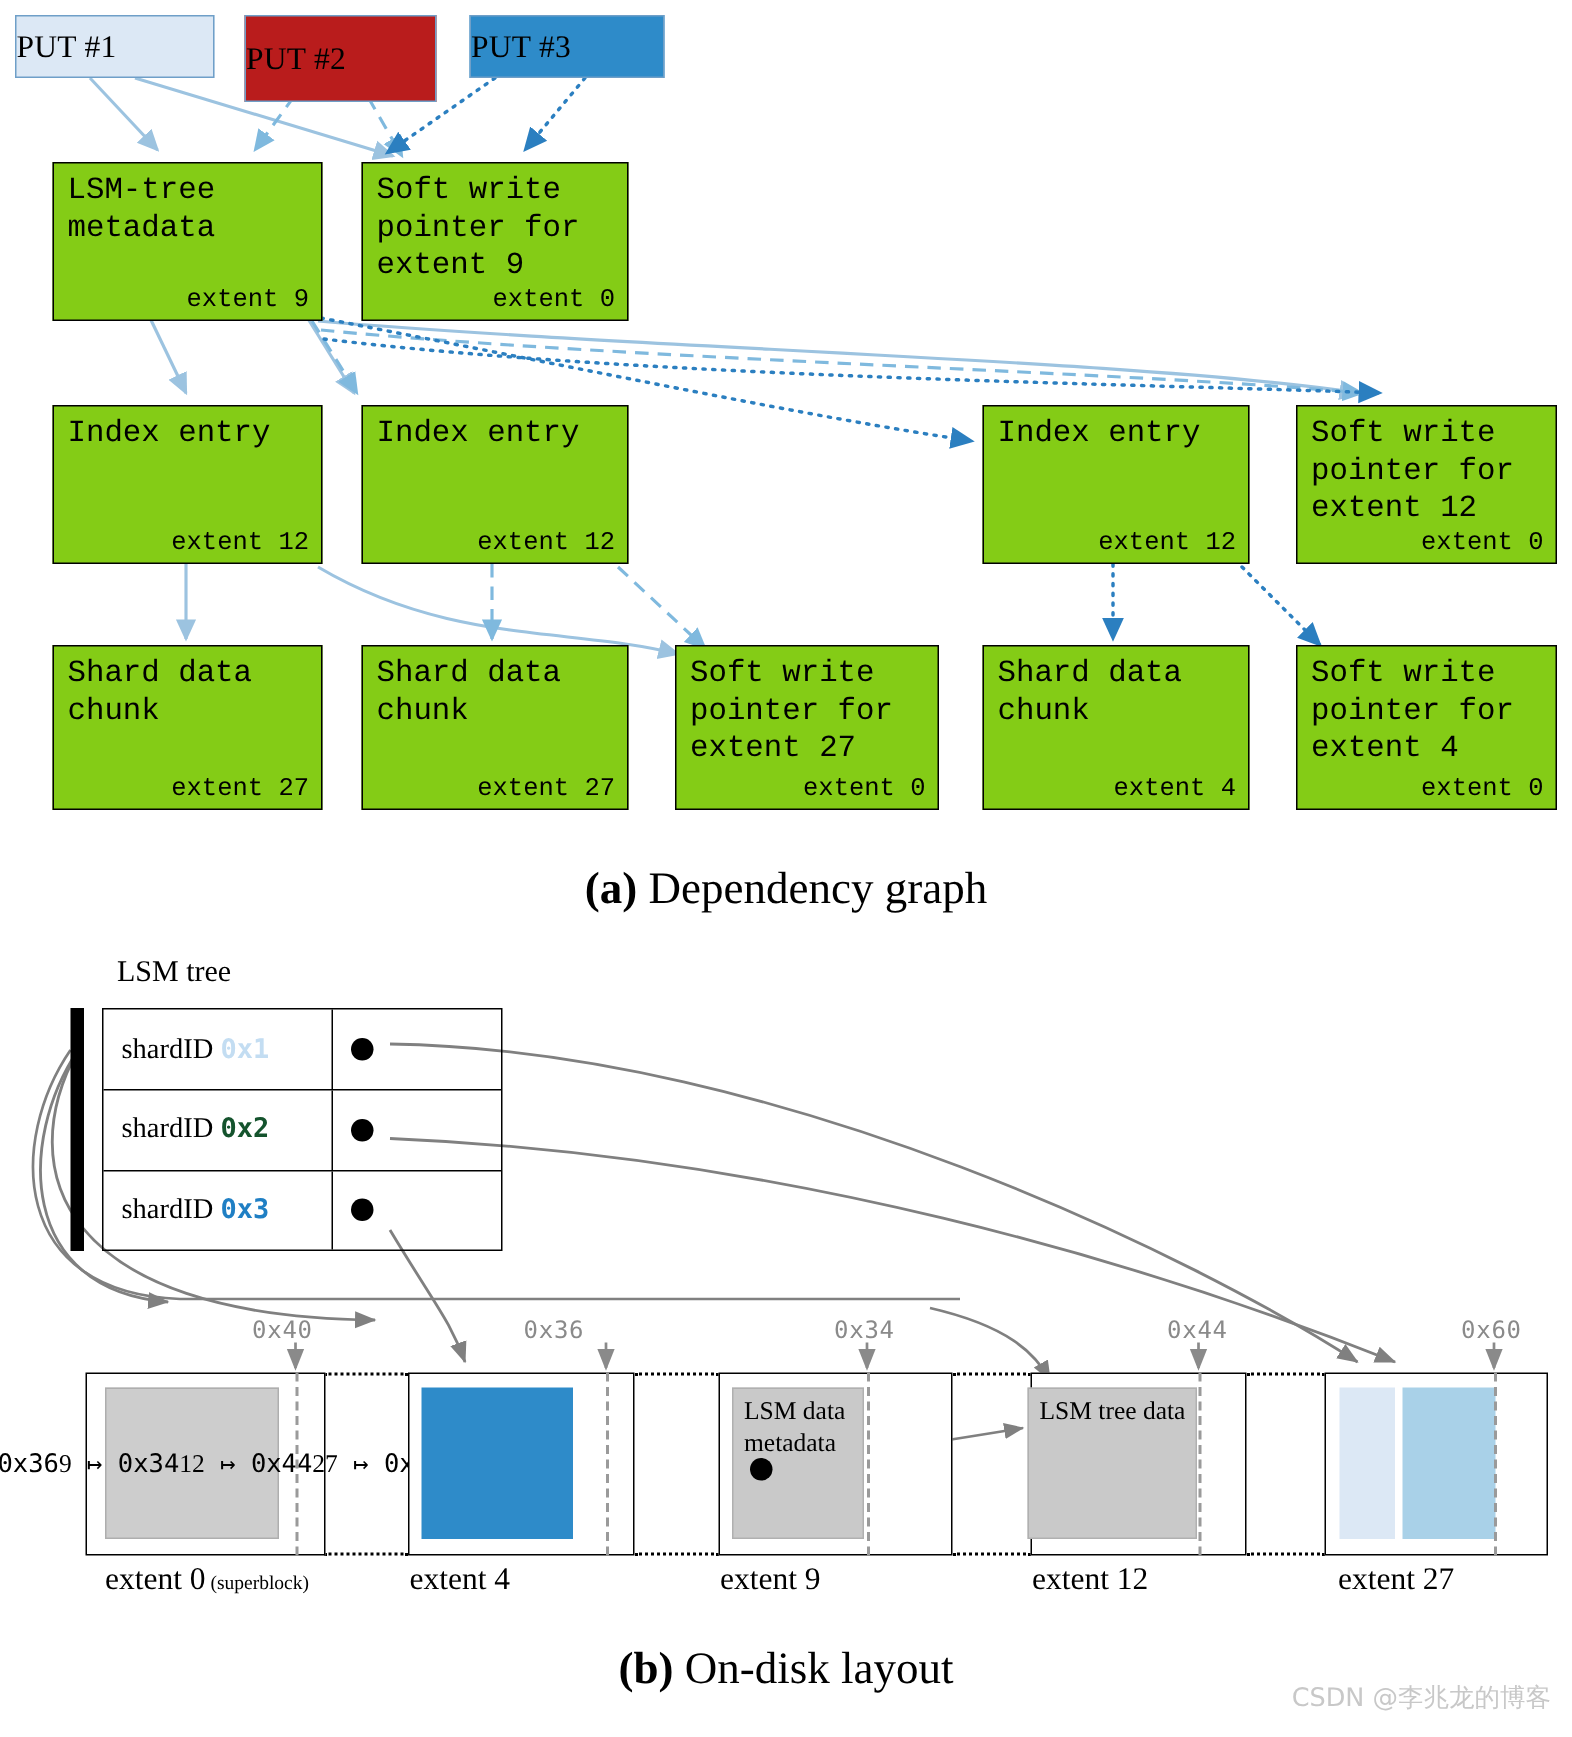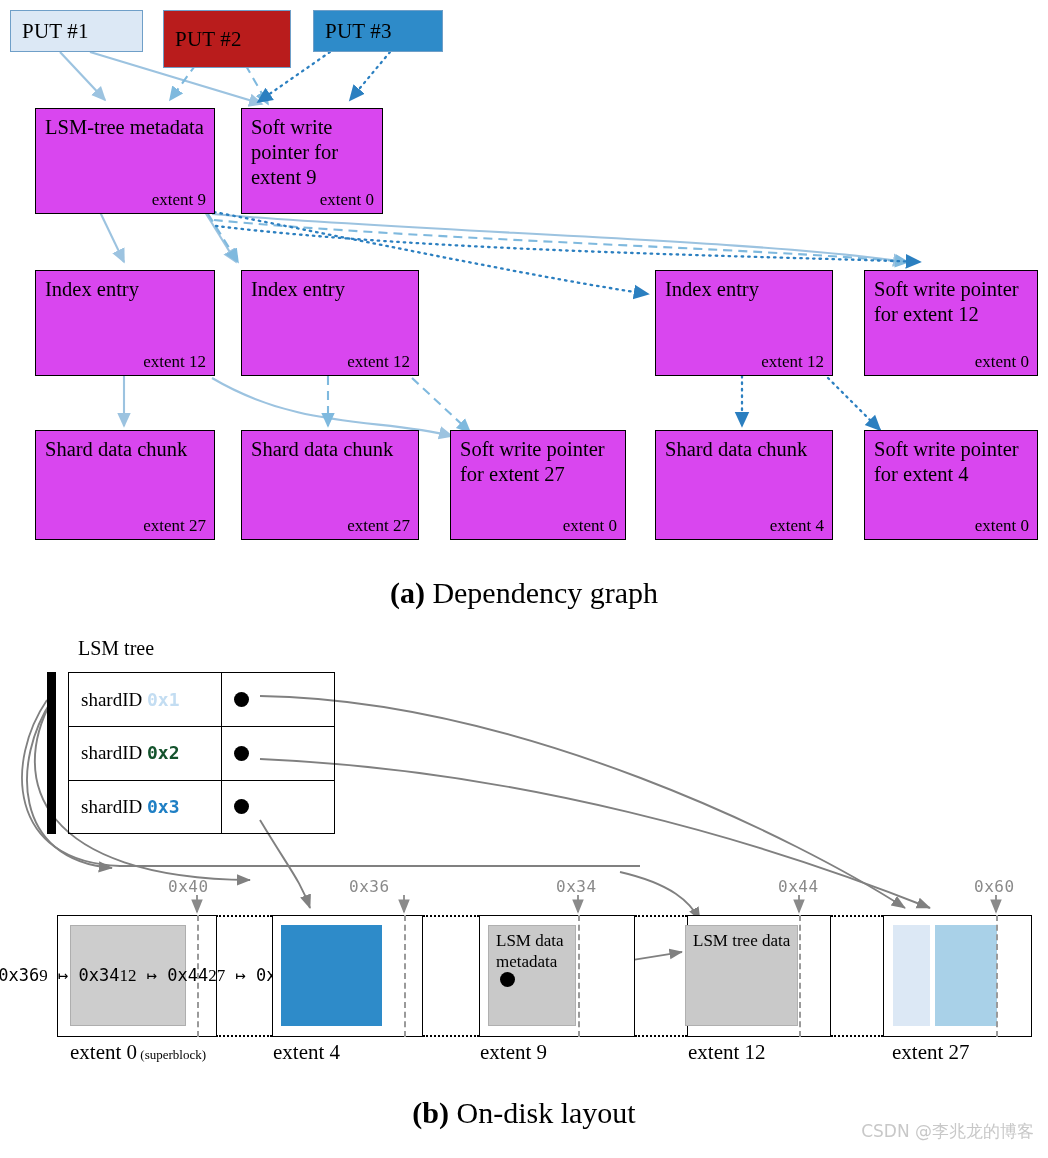--- a/index.html
+++ b/index.html
@@ -8,25 +8,25 @@
        overflow:hidden;}
   #stage{position:absolute;left:0;top:0;width:1048px;height:1158px;}
 
   
   #wires{position:absolute;left:0;top:0;width:1048px;height:1158px;
          pointer-events:none;}
 
   
   .put{position:absolute;border:1px solid #6f9fc8;box-sizing:border-box;
        font-size:21px;line-height:1;display:flex;align-items:center;
-       padding-left:11px;letter-spacing:.2px;}
-
-  
-  .node{position:absolute;border:1.6px solid #000;background:#d946ef;
-        box-sizing:border-box;}
+       letter-spacing:.2px;}
+
+  
+  .node{position:absolute;border:1.6px solid #000;background:#84cc16;
+        box-sizing:border-box;font-family:Liberation Mono, monospace;}
   .node .ttl{position:absolute;left:9px;top:6px;right:6px;
              font-size:20.5px;line-height:25px;}
   .node .ext{position:absolute;right:8px;bottom:3px;font-size:17px;}
 
   
   .caption{position:absolute;width:1048px;text-align:center;
            font-size:30px;line-height:1;}
   .caption b{font-weight:bold;}
 
   
@@ -171,21 +171,21 @@
   </div>
   <div class="put" style="left:313px;top:10px;width:130px;height:42px;background:#2e8bc9;">
     <span>PUT #3</span>
   </div>
 
   <div class="node" style="left:35px;top:108px;width:180px;height:106px;">
     <div class="ttl">LSM-tree metadata</div>
     <div class="ext">extent 9</div>
   </div>
 
-  <div class="node" style="left:241px;top:108px;width:142px;height:106px;">
+  <div class="node" style="left:241px;top:108px;width:178px;height:106px;">
     <div class="ttl">Soft write pointer for extent 9</div>
     <div class="ext">extent 0</div>
   </div>
 
   <div class="node" style="left:35px;top:270px;width:180px;height:106px;">
     <div class="ttl">Index entry</div>
     <div class="ext">extent 12</div>
   </div>
 
   <div class="node" style="left:241px;top:270px;width:178px;height:106px;">

